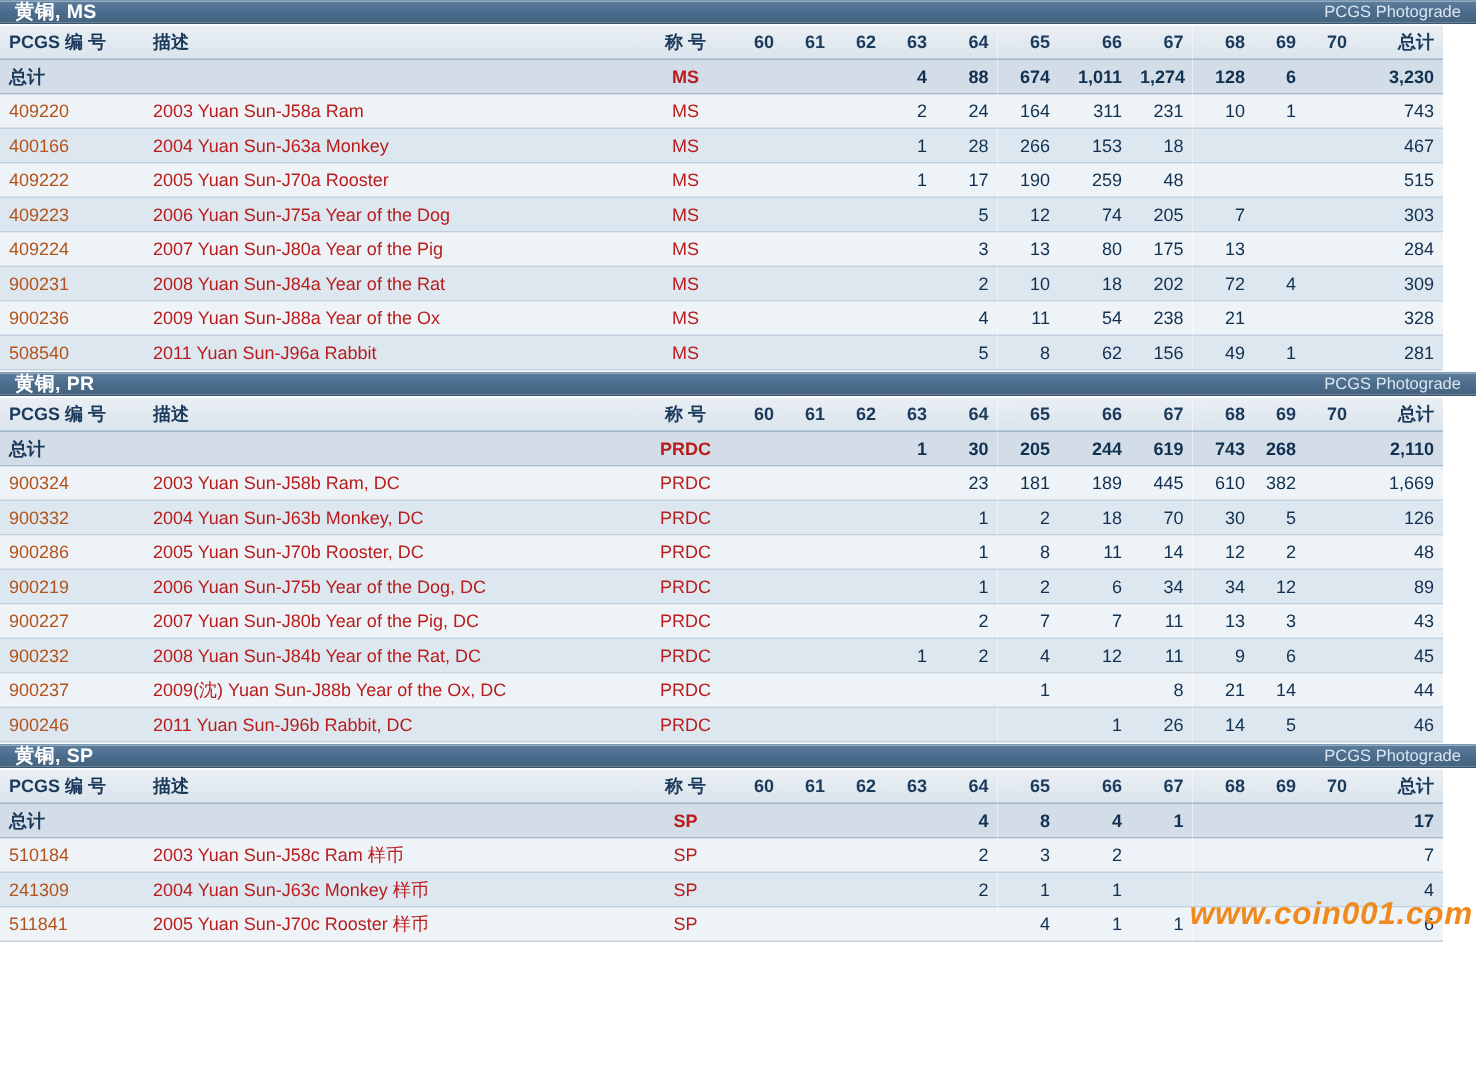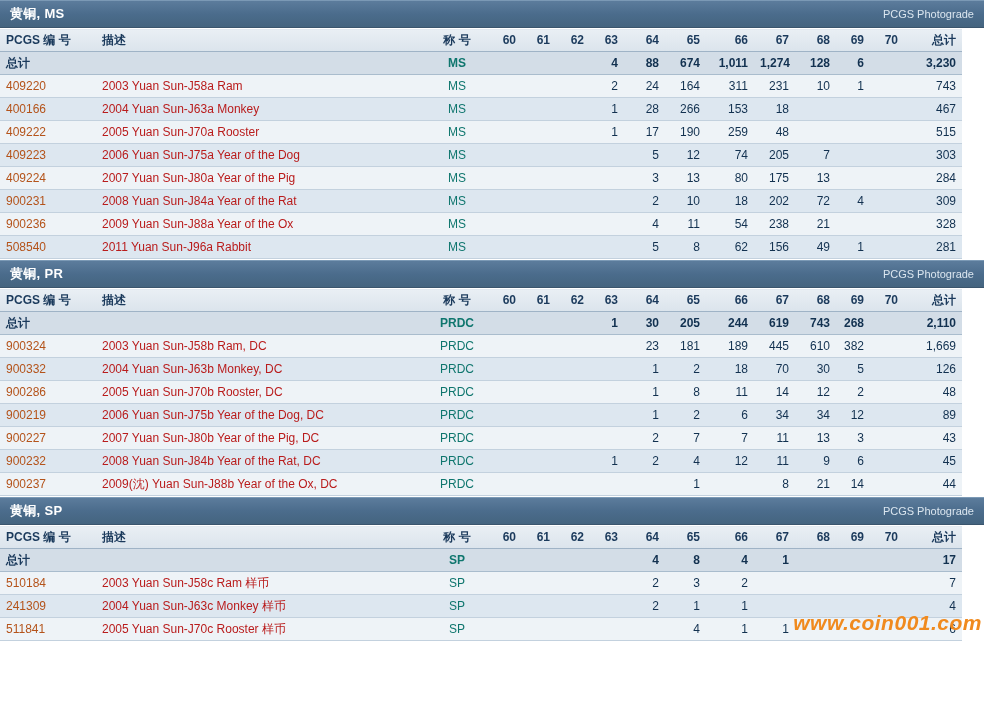--- a/index.html
+++ b/index.html
@@ -17,21 +17,21 @@
   .page {
     width: 984px;
     position: relative;
   }
   .section {
     width: 984px;
     margin: 0 0 1px 0;
   }
   
   .sec-head {
-    height: 28px;
+    height: 16px;
     background: linear-gradient(to bottom, #5c7c9c 0%, #4b6c8c 50%, #44647f 100%);
     border-top: 1px solid #7b99b5;
     border-bottom: 1px solid #3a556d;
     display: flex;
     align-items: center;
     justify-content: space-between;
     padding: 0 10px;
     box-sizing: border-box;
   }
   .sec-title {
@@ -78,21 +78,21 @@
     background: #d3dde7;
     font-weight: bold;
     border-bottom: 1px solid #a9bccd;
   }
   td.c-id { text-align: left; }
   td.c-id a {
     color: #b4531a;
     text-decoration: none;
   }
   td.c-desc { text-align: left; color: #b91c1c; }
-  td.c-desig { text-align: center; color: #0f766e; }
+  td.c-desig { text-align: center; color: #b91c1c; }
   td.c-num, td.c-tot { text-align: right; color: #123150; }
   td.c-tot { padding-right: 8px; }
 
   
   col.w-id    { width: 96px; }
   col.w-desc  { width: 330px; }
   col.w-desig { width: 62px; }
   col.w-g     { width: 34px; }
   col.w-g2    { width: 41px; }
   col.w-g3    { width: 48px; }
@@ -488,20 +488,37 @@
               <td class="c-num"></td>
               <td class="c-num"></td>
               <td class="c-num">1</td>
               <td class="c-num"></td>
               <td class="c-num">8</td>
               <td class="c-num">21</td>
               <td class="c-num">14</td>
               <td class="c-num"></td>
               <td class="c-tot">44</td>
             </tr>
+            <tr class="even">
+              <td class="c-id"><a href="#">900246</a></td>
+              <td class="c-desc">2011 Yuan Sun-J96b Rabbit, DC</td>
+              <td class="c-desig">PRDC</td>
+              <td class="c-num"></td>
+              <td class="c-num"></td>
+              <td class="c-num"></td>
+              <td class="c-num"></td>
+              <td class="c-num"></td>
+              <td class="c-num"></td>
+              <td class="c-num">1</td>
+              <td class="c-num">26</td>
+              <td class="c-num">14</td>
+              <td class="c-num">5</td>
+              <td class="c-num"></td>
+              <td class="c-tot">46</td>
+            </tr>
           </tbody>
         </table>
       </div>
       <div class="section">
         <div class="sec-head">
           <div class="sec-title">黄铜, SP</div>
           <div class="sec-brand">PCGS Photograde</div>
         </div>
         <table class="grade-table">
           <colgroup>

